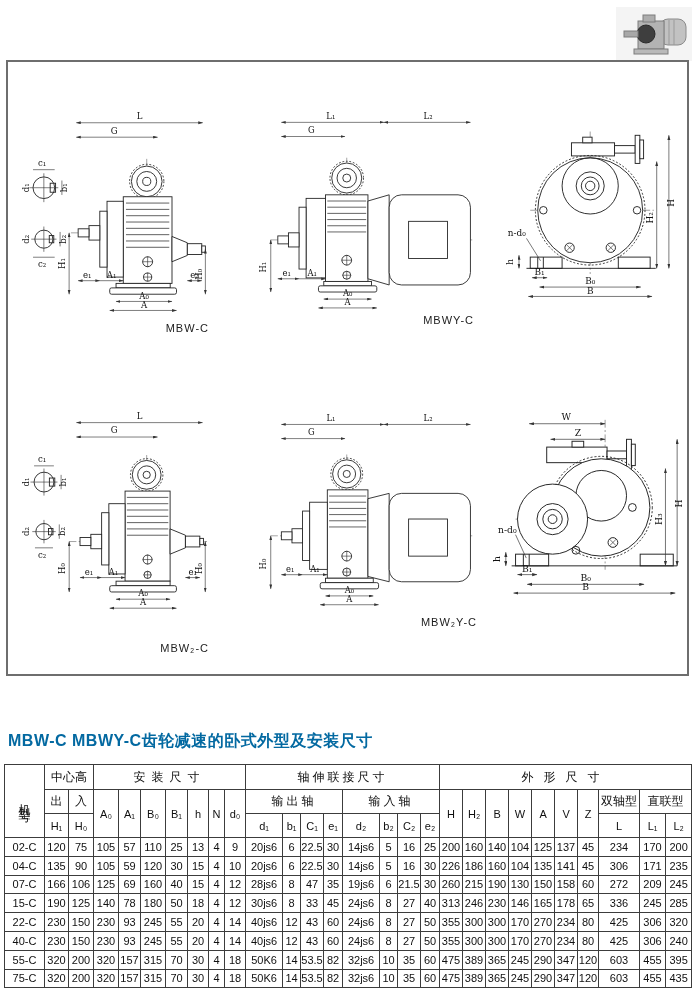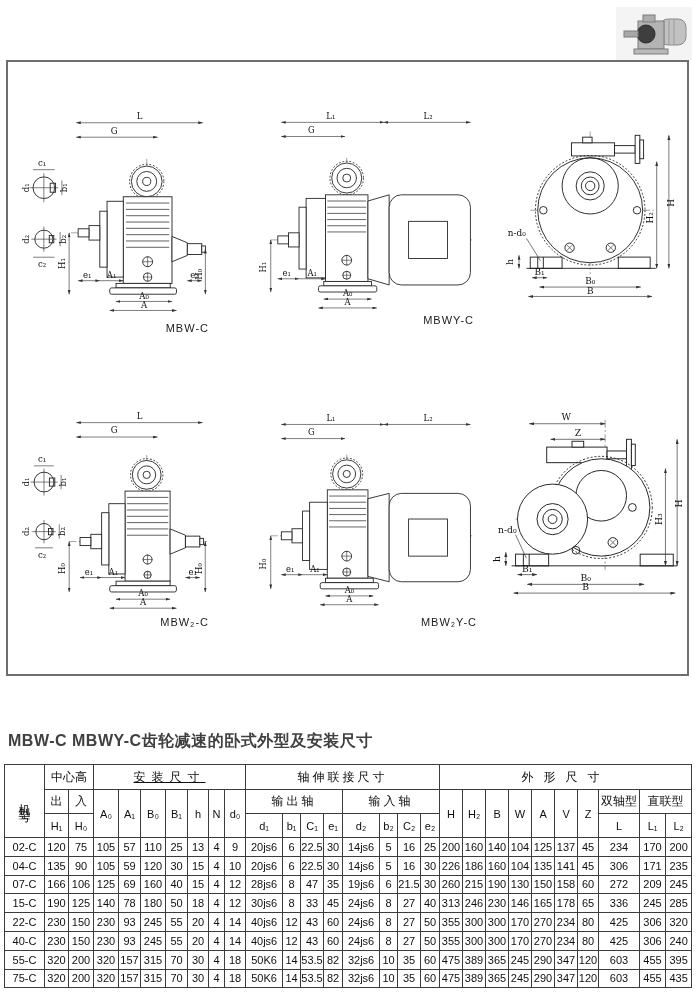--- a/index.html
+++ b/index.html
@@ -16,34 +16,34 @@
   .s{stroke:#232323;fill:none;stroke-width:1;}
   .sf{stroke:#232323;fill:#ffffff;stroke-width:1;}
   .rib{stroke:#232323;stroke-width:.8;}
   .d{stroke:#333;fill:none;stroke-width:.7;}
   .x{stroke:#444;fill:none;stroke-width:.55;stroke-dasharray:8 2.5 2 2.5;}
   .knurl{stroke:#232323;fill:none;stroke-width:1;stroke-dasharray:2 2;}
   text.t{font:9.5px "DejaVu Serif","Liberation Serif",serif;fill:#111;}
   .cap{position:absolute;font-size:11px;letter-spacing:1px;text-align:right;color:#1c1c1c;}
   
   .title{position:absolute;left:8px;top:731px;font-size:16px;font-weight:bold;
-    letter-spacing:.5px;color:#404040;}
+    letter-spacing:.5px;color:#0369a1;}
   
   table.spec{position:absolute;left:4px;top:764px;width:687px;border-collapse:collapse;
     table-layout:fixed;font-size:11px;color:#0f0f0f;}
   .spec th,.spec td{border:1px solid #3c3c3c;text-align:center;vertical-align:middle;
     padding:0;font-weight:normal;white-space:nowrap;overflow:hidden;}
   .spec thead th{font-size:11px;}
   .spec th.cn{font-size:12px;}
   .spec tr.h1 th{height:24px;margin-top:13px;}
   .spec tr.h2 th{height:23px;}
   .spec tr.h3 th{height:23px;}
   .spec tbody td{height:17.8px;}
   .sp1{letter-spacing:3px;}
-  .sp2{letter-spacing:6px;text-decoration:underline;}
+  .sp2{letter-spacing:6px;}
   .sp3{letter-spacing:10px;}
   .vert{writing-mode:vertical-lr;text-orientation:upright;letter-spacing:4px;
     line-height:1;display:inline-block;font-size:12px;}
 </style>
 </head>
 <body>
 
 <svg width="0" height="0" style="position:absolute" aria-hidden="true">
   <defs>
     <marker id="ae" orient="auto" markerWidth="9" markerHeight="7" refX="7" refY="2.25">
@@ -393,21 +393,21 @@
     <line class="d" x1="22" y1="165" x2="42" y2="165" marker-start="url(#as)" marker-end="url(#ae)"></line>
     <text class="t" x="32" y="162.5" text-anchor="middle">B₁</text>
     <line class="d" x1="32" y1="175" x2="152" y2="175" marker-start="url(#as)" marker-end="url(#ae)"></line>
     <text class="t" x="92" y="172" text-anchor="middle">B₀</text>
     <line class="d" x1="18" y1="184" x2="184" y2="184" marker-start="url(#as)" marker-end="url(#ae)"></line>
     <text class="t" x="92" y="181" text-anchor="middle">B</text>
   </svg>
 
   <div class="cap" style="left:16px;top:260px;width:185px">MBW-C</div>
   <div class="cap" style="left:238px;top:252px;width:228px">MBWY-C</div>
-  <div class="cap" style="left:16px;top:554px;width:185px">MBW₂-C</div>
+  <div class="cap" style="left:16px;top:580px;width:185px">MBW₂-C</div>
   <div class="cap" style="left:241px;top:554px;width:228px">MBW₂Y-C</div>
 </div>
 
 <div class="title">MBW-C MBWY-C齿轮减速的卧式外型及安装尺寸</div>
 
 <table class="spec">
   <colgroup>
     <col style="width:40px">
       <col style="width:24px">
       <col style="width:25px">

